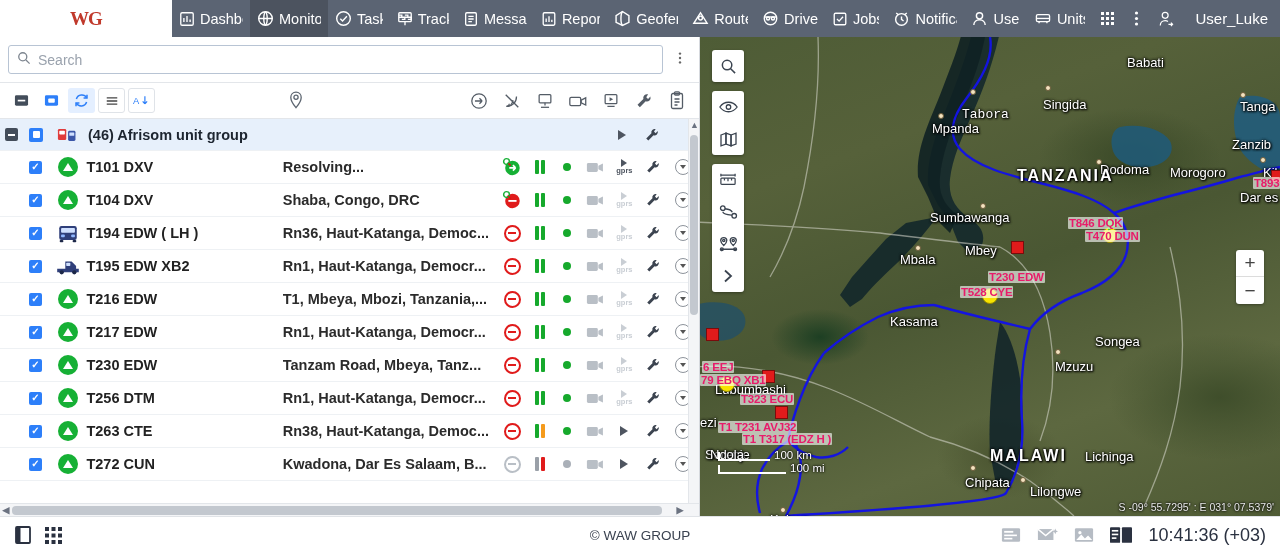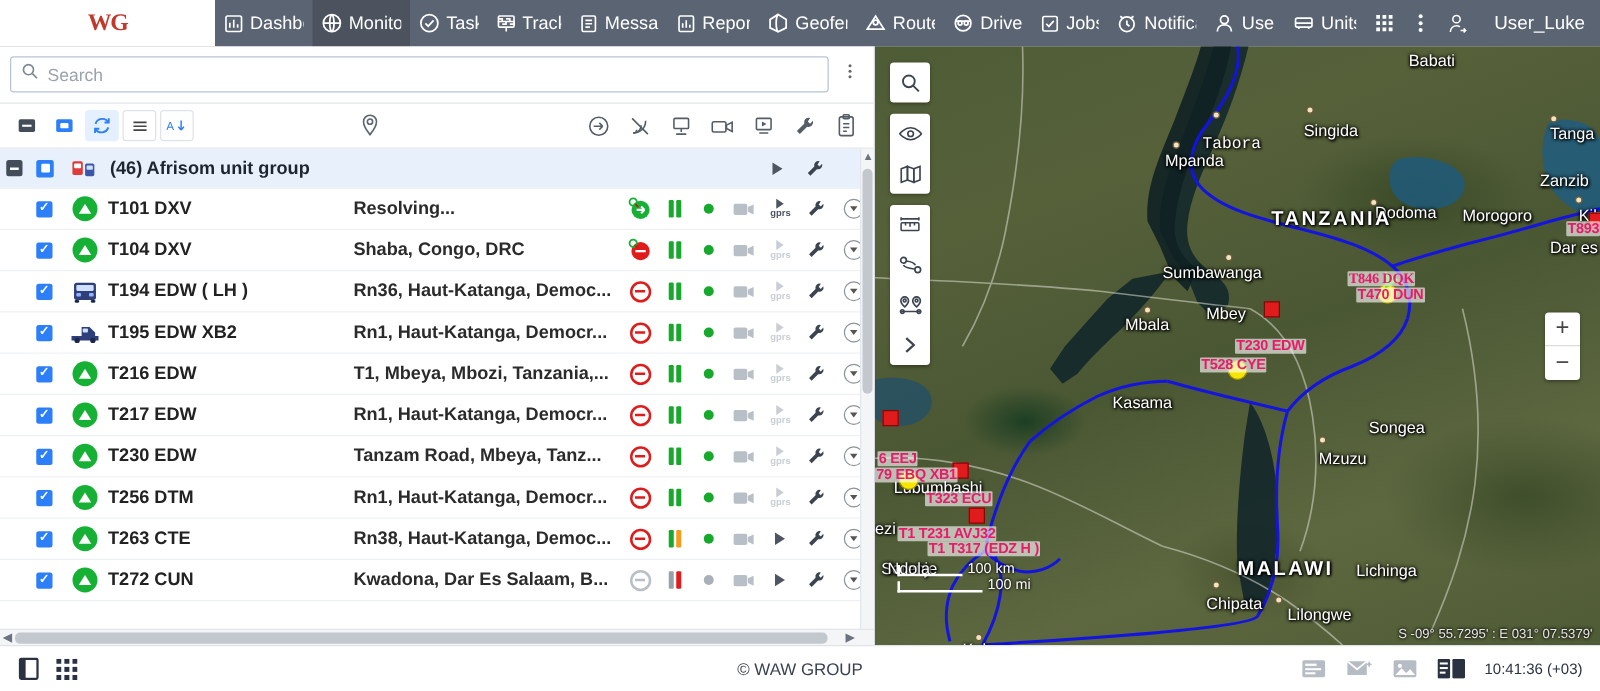--- a/index.html
+++ b/index.html
@@ -206,21 +206,21 @@
   
   #bottombar {
     position:absolute; bottom:0; left:0; width:1280px; height: 37px;
     background:#fff; border-top:1px solid #e0e3e7;
     display:flex; align-items:center; z-index: 30;
   }
   .bb-left { display:flex; align-items:center; gap:13px; padding-left:14px; }
   .bb-center { position:absolute; left:0; right:0; text-align:center;
                font-size:13.5px; color:#3a4250; pointer-events:none; }
   .bb-right { margin-left:auto; display:flex; align-items:center; gap:16px; padding-right:14px; }
-  #clock { font-size:12px; color:#2a3140; }
+  #clock { font-size:18px; color:#2a3140; }
   .bb-ico { cursor:pointer; display:flex; align-items:center; color:#8b929b; }
 </style>
 </head>
 <body>
 
 <div id="app">
 
   <div id="topbar">
     <div id="brand">
       <span class="logo-text">WG</span>
@@ -1056,21 +1056,21 @@
         <div class="mcity" style="left: 280px; top: 166px;"></div>
         <div class="mcity" style="left: 215px; top: 208px;"></div>
         <div class="mcity" style="left: 355px; top: 312px;"></div>
         <div class="mcity" style="left: 270px; top: 428px;"></div>
         <div class="mcity" style="left: 320px; top: 440px;"></div>
         <div class="mcity" style="left: 80px; top: 470px;"></div>
         <div class="mcity" style="left: 540px; top: 55px;"></div>
         <div class="mcity" style="left: 560px; top: 120px;"></div>
       </div>
     <div id="map-labels">
-        <div class="mlabel" style="left: 415px; top: 4px; padding-left: 12px;">Babati</div>
+        <div class="mlabel" style="left: 415px; top: 18px; padding-left: 12px;">Babati</div>
         <div class="mlabel" style="left: 343px; top: 60px;">Singida</div>
         <div class="mlabel" style="left: 262px; top: 70px; font-family: Liberation Mono, monospace;">Tabora</div>
         <div class="mlabel" style="left: 540px; top: 62px;">Tanga</div>
         <div class="mlabel" style="left: 532px; top: 100px;">Zanzib</div>
         <div class="mlabel" style="left: 400px; top: 125px;">Dodoma</div>
         <div class="mlabel" style="left: 470px; top: 128px;">Morogoro</div>
         <div class="mlabel" style="left: 563px; top: 128px;">Kibah</div>
         <div class="mlabel" style="left: 540px; top: 153px;">Dar es</div>
         <div class="mlabel" style="left: 232px; top: 84px;">Mpanda</div>
         <div class="mlabel" style="left: 230px; top: 173px;">Sumbawanga</div>
@@ -1098,21 +1098,21 @@
       <div class="m-red" style="left:62px;top:333px;"></div>
       <div class="m-red" style="left:75px;top:369px;"></div>
       <div class="m-yel" style="left:282px;top:251px;"></div>
       <div class="m-yel" style="left:402px;top:190px;"></div>
       <div class="m-yel" style="left:19px;top:339px;"></div>
       <div class="m-grn" style="left:408px;top:180px;"></div>
     </div>
 
     <div id="map-units">
         <div class="unit-label" style="left: 553px; top: 140px;">T893</div>
-        <div class="unit-label" style="left: 378px; top: 180px; font-family: Liberation Serif, serif;">T846 DQK</div>
+        <div class="unit-label" style="left: 368px; top: 180px;">T846 DQK</div>
         <div class="unit-label" style="left: 385px; top: 193px;">T470 DUN</div>
         <div class="unit-label" style="left: 288px; top: 234px;">T230 EDW</div>
         <div class="unit-label" style="left: 260px; top: 249px;">T528 CYE</div>
         <div class="unit-label" style="left: 2px; top: 324px;">6 EEJ</div>
         <div class="unit-label" style="left: 0px; top: 337px;">79 EBQ XB1</div>
         <div class="unit-label" style="left: 40px; top: 356px;">T323 ECU</div>
         <div class="unit-label" style="left: 18px; top: 384px;">T1 T231 AVJ32</div>
         <div class="unit-label" style="left: 42px; top: 396px;">T1 T317 (EDZ H )</div>
       </div>
 

